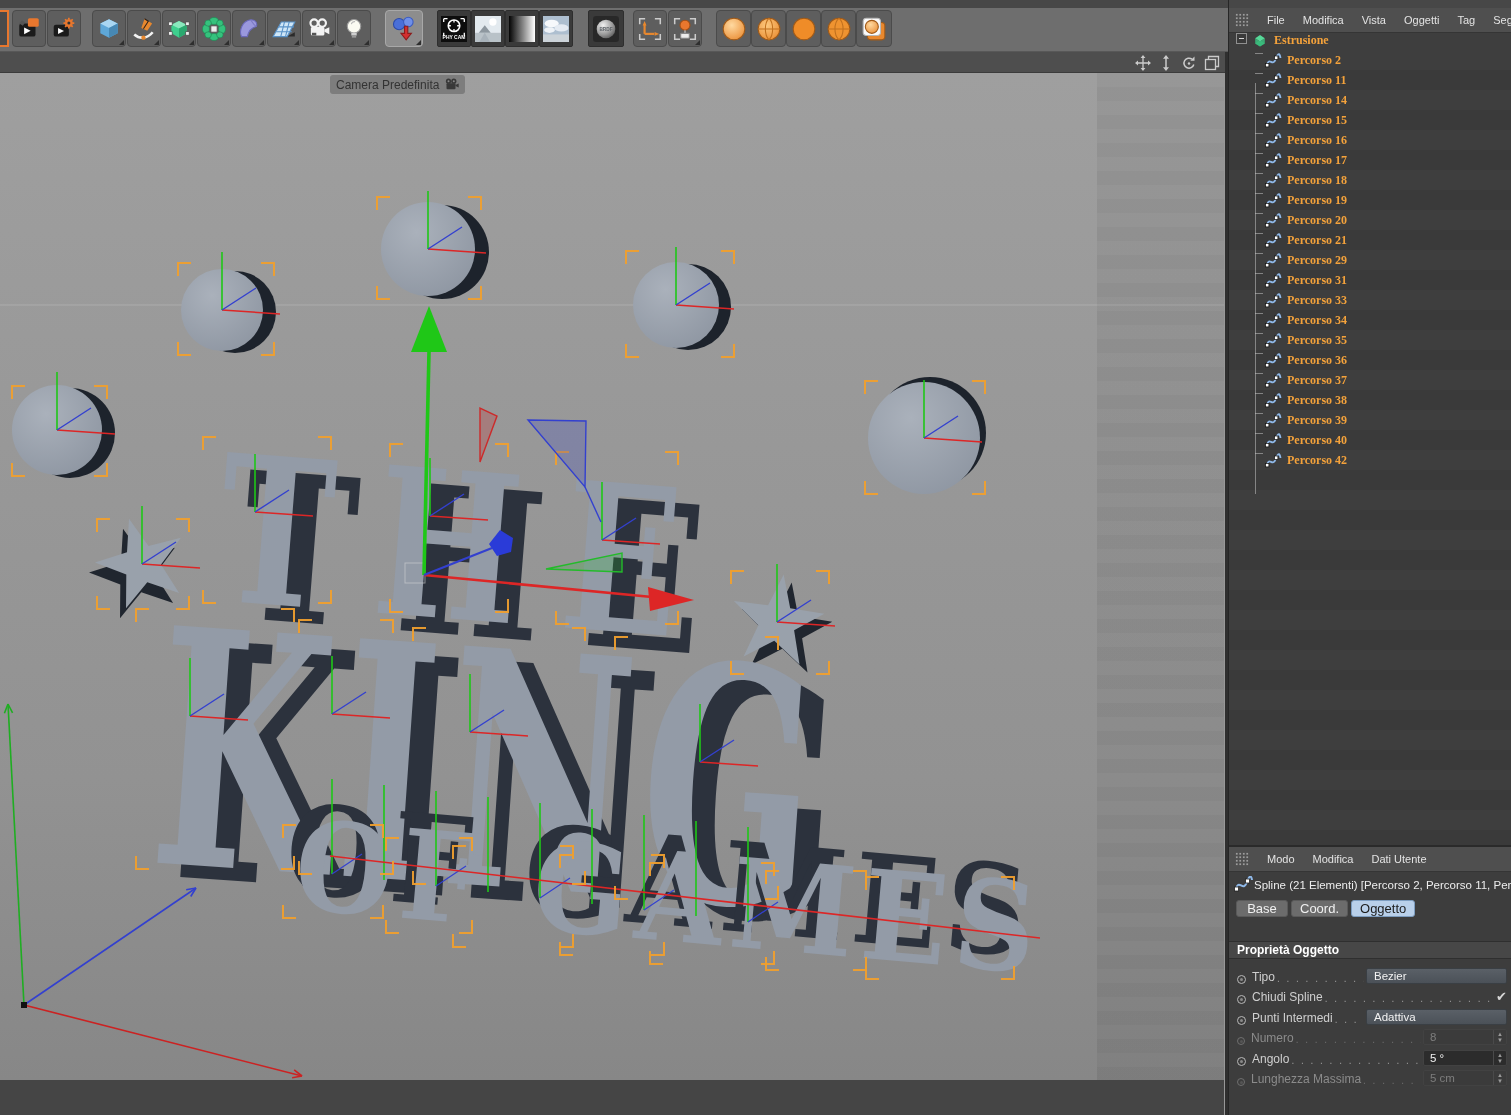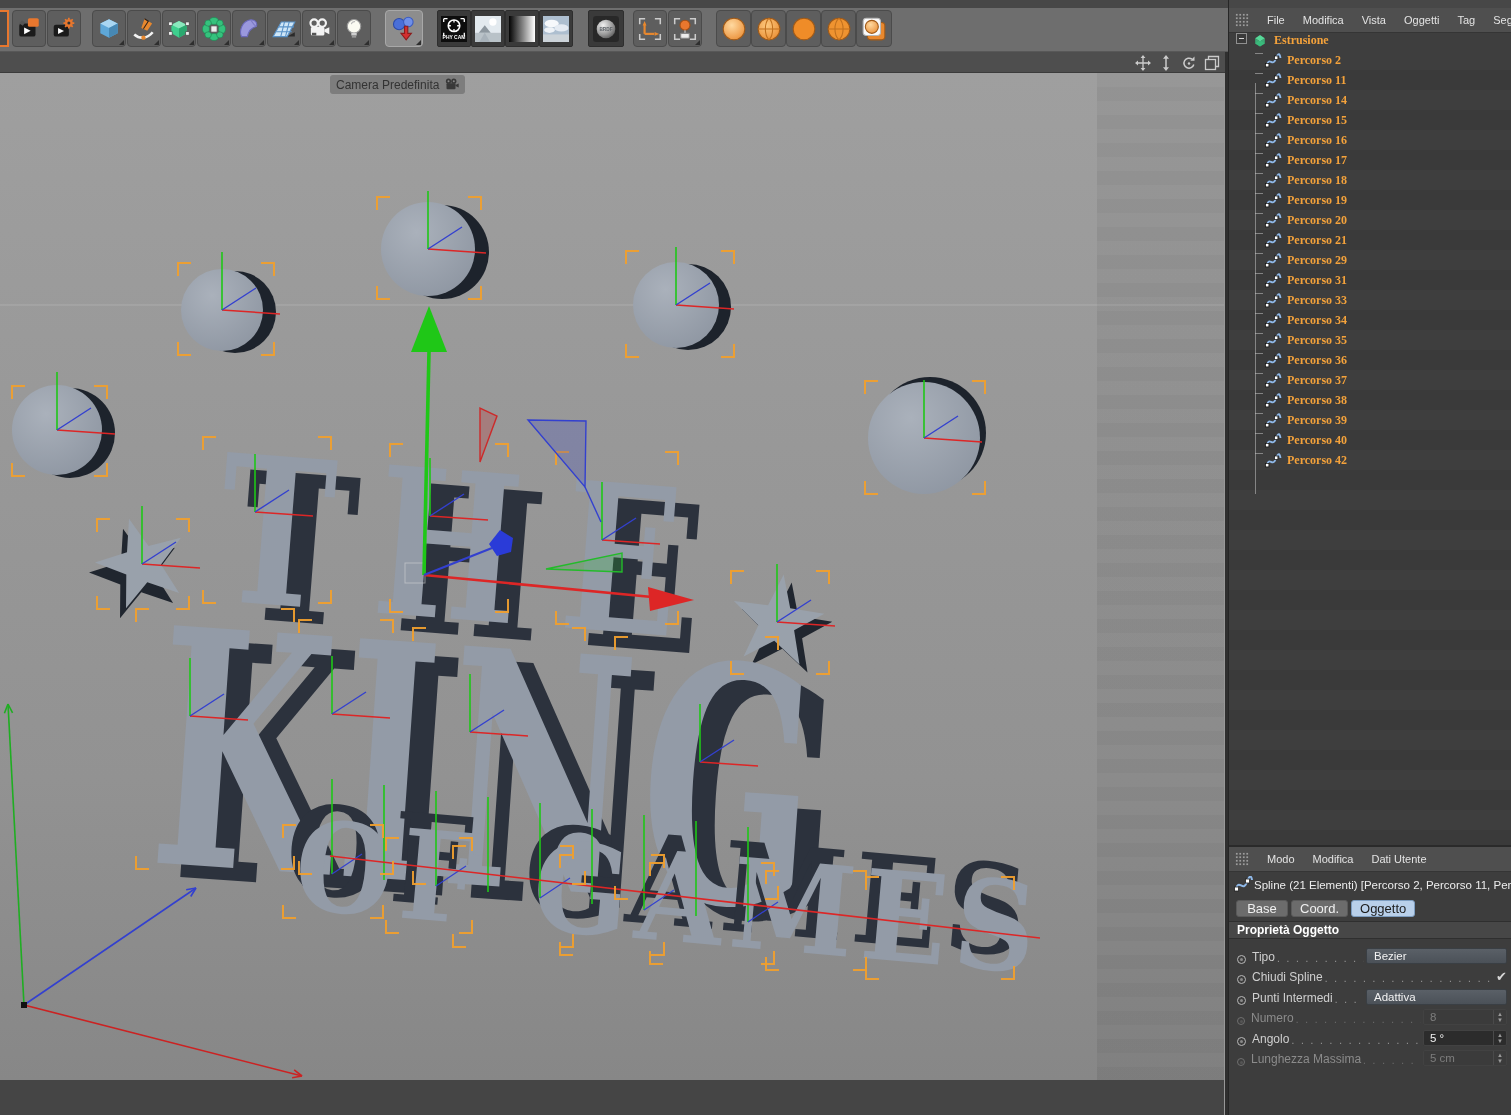--- a/index.html
+++ b/index.html
@@ -71,21 +71,21 @@
 
   .ampanel{position:absolute;left:0;top:845px;width:283px;height:262px;background:#3d3d3d;
            border-top:2px solid #2a2a2a;}
   .amInfo{display:flex;align-items:center;gap:0;height:26px;padding-left:5px;overflow:hidden;}
   .amInfo span{font-size:11.5px;color:#ececec;white-space:nowrap;}
   .amTabs{display:flex;gap:3px;padding:2px 0 4px 7px;}
   .amTabs .tab{min-width:52px;height:17px;background:#6c6c6c;border:1px solid #5a5a5a;border-radius:3px;
       color:#f0f0f0;font-size:13px;text-align:center;line-height:15px;padding:0 8px;cursor:pointer;}
   .amTabs .tab.active{background:#b9d0ea;border-color:#7d9dc0;color:#1c1c1c;}
   .amSection{height:18px;background:#474747;border-top:1px solid #2f2f2f;border-bottom:1px solid #2f2f2f;
-      color:#ffffff;font-size:12px;font-weight:bold;padding-left:8px;line-height:17px;}
+      color:#ffffff;font-size:12px;font-weight:bold;padding-left:8px;line-height:17px;margin-top:20px;}
   .amRows{padding-top:4px;}
   .amrow{height:20.5px;display:flex;align-items:flex-end;padding-left:8px;}
   .ring{width:9px;height:9px;border:1.6px solid #b8b8b8;border-radius:50%;position:relative;flex:none;}
   .ring::after{content:"";position:absolute;left:2px;top:2px;width:3px;height:3px;border-radius:50%;background:#8a8a8a;}
   .amrow.disabled .ring{border-color:#6f6f6f;width:8px;height:8px;}
   .amrow.disabled .ring::after{background:#555;}
   .alabel{font-size:12px;color:#cfcfcf;margin-left:6px;white-space:nowrap;flex:none;}
   .amrow.disabled .alabel{color:#8b8b8b;}
   .leader{flex:1;overflow:hidden;white-space:nowrap;font-size:10px;color:#9a9a9a;letter-spacing:2px;margin:0 2px;}
   .amrow.disabled .leader{color:#6d6d6d;}

